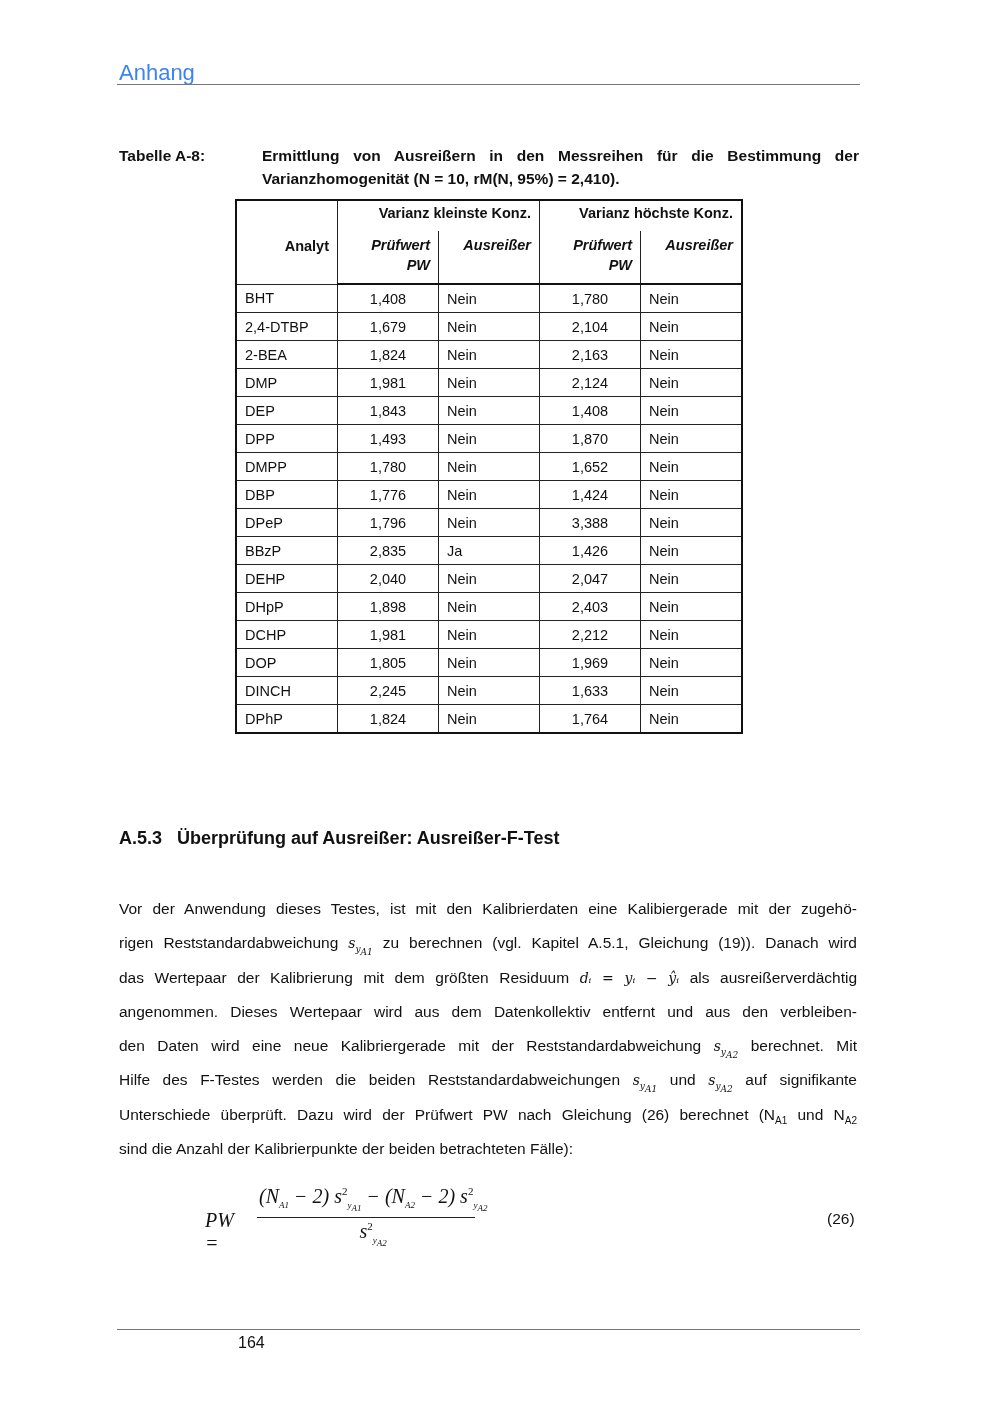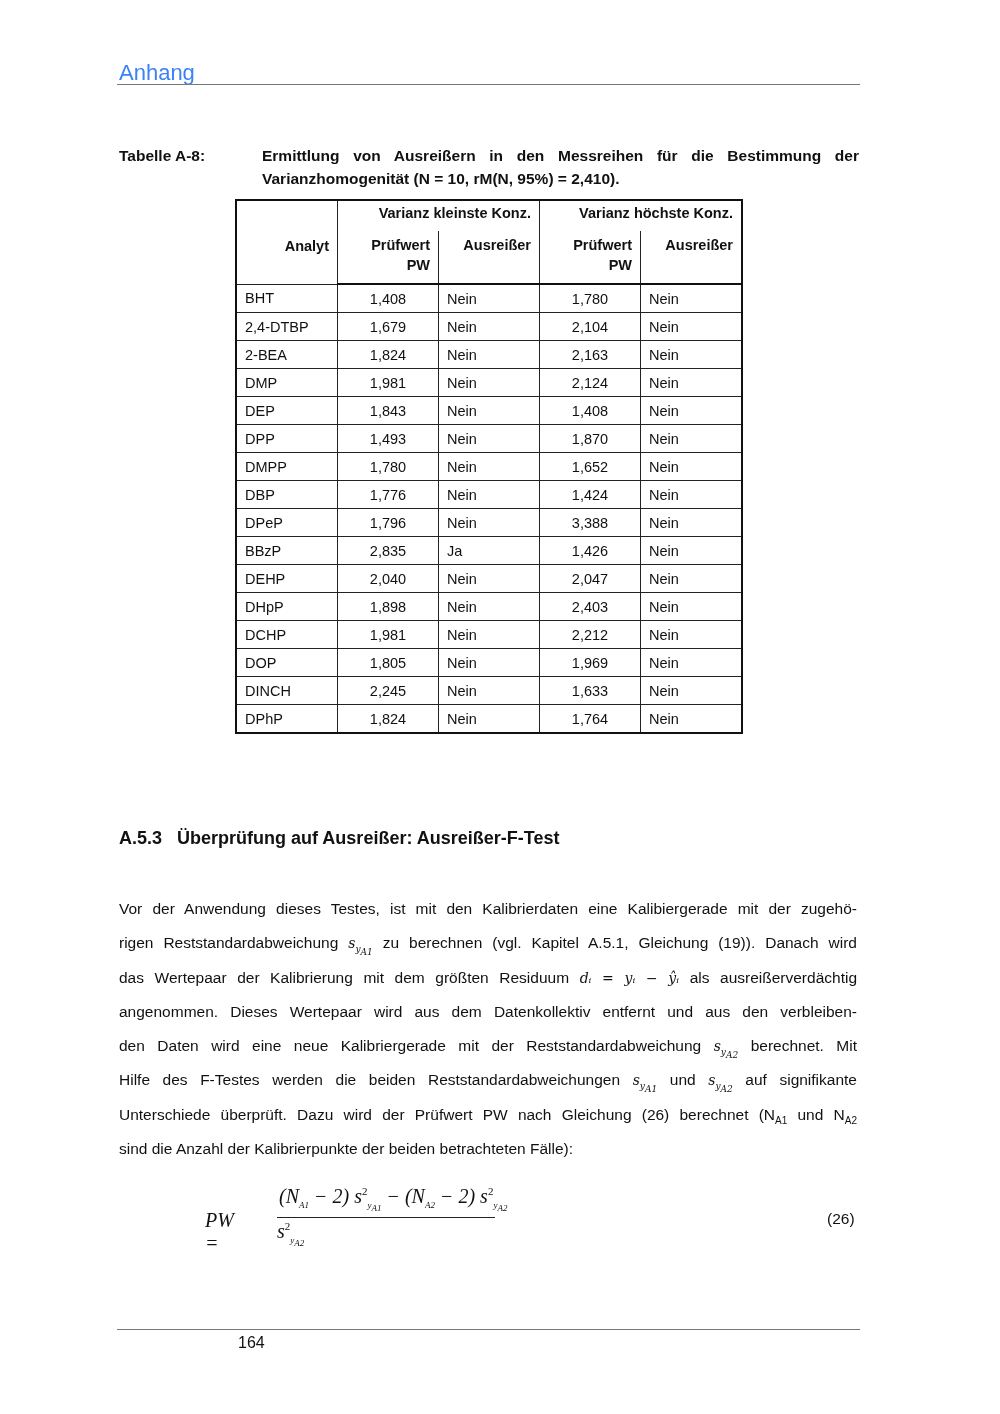--- a/index.html
+++ b/index.html
@@ -8,38 +8,38 @@
     .running-head { position: absolute; left: 119px; top: 60px; font-size: 22px; color: #3b82f6; }
     .head-rule { position: absolute; left: 117px; top: 84px; width: 743px; height: 1px; background: #777; }
     .caption { position: absolute; left: 119px; top: 144px; width: 740px; font-size: 15.5px; font-weight: bold; line-height: 23px; }
     .caption .label { position: absolute; left: 0; top: 0; }
     .caption .text { position: absolute; left: 143px; top: 0; width: 597px; text-align: justify; }
     table.data { position: absolute; left: 235px; top: 199px; border-collapse: collapse; font-size: 14.5px;
       border: 2px solid #111; }
     table.data td, table.data th { border: 1.5px solid #222; padding: 0 8px; height: 27px; }
     table.data th { font-weight: bold; text-align: right; vertical-align: top; }
     table.data th.group { border-bottom: none; height: 26px; padding-top: 4px; }
-    table.data th.sub { border-top: none; height: 48px; padding-top: 4px; line-height: 20px; }
+    table.data th.sub { border-top: none; height: 48px; padding-top: 4px; line-height: 20px; font-style: italic; }
     table.data th.analyt { vertical-align: middle; padding-top: 8px; }
     table.data tr.head-last th { border-bottom: 2px solid #111; }
     .c0 { width: 84px; }
     .c1, .c2, .c3, .c4 { width: 84px; }
     td.num { text-align: center; padding-left: 18px; }
     td.txt { text-align: left; }
     td.name { text-align: left; }
     h2.section { position: absolute; left: 119px; top: 828px; margin: 0; font-size: 18px; font-weight: bold; }
     h2.section .num { margin-right: 10px; }
     .para { position: absolute; left: 119px; top: 892px; width: 738px; font-size: 15.5px; line-height: 34.3px; text-align: justify; }
     .para .line { display: block; height: 34.3px; text-align: justify; text-align-last: justify; white-space: nowrap; }
     .para .line.last { text-align-last: left; }
     .m { font-family: "DejaVu Serif", serif; font-style: italic; font-size: 14px; }
     .m sub { font-size: 9px; }
     .formula { position: absolute; left: 205px; top: 1185px; font-family: "Liberation Serif", serif; font-style: italic; font-size: 20px; }
     .formula .lhs { position: absolute; left: 0; top: 24px; }
-    .formula .frac { position: absolute; left: 52px; top: 0; text-align: left; margin-left: 20px; }
+    .formula .frac { position: absolute; left: 52px; top: 0; text-align: center; }
     .formula .numer { padding: 0 2px 4px; white-space: nowrap; }
     .formula .bar { height: 1px; background: #222; width: 218px; }
     .formula .denom { padding-top: 2px; }
     .formula sup { font-size: 11px; font-style: normal; }
     .formula sub { font-size: 9px; }
     .eqno { position: absolute; left: 827px; top: 1210px; font-size: 15.5px; }
     .foot-rule { position: absolute; left: 117px; top: 1329px; width: 743px; height: 1px; background: #777; }
     .page-number { position: absolute; left: 238px; top: 1334px; font-size: 16px; }
   </style>
 </head>

